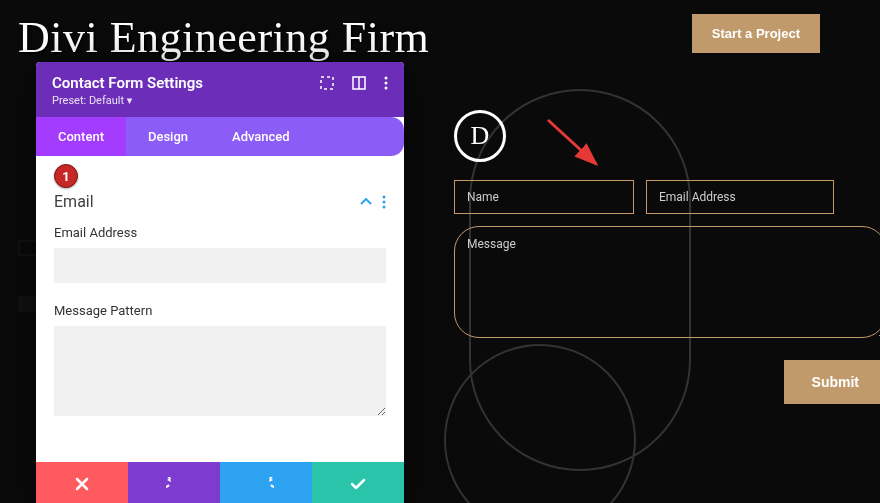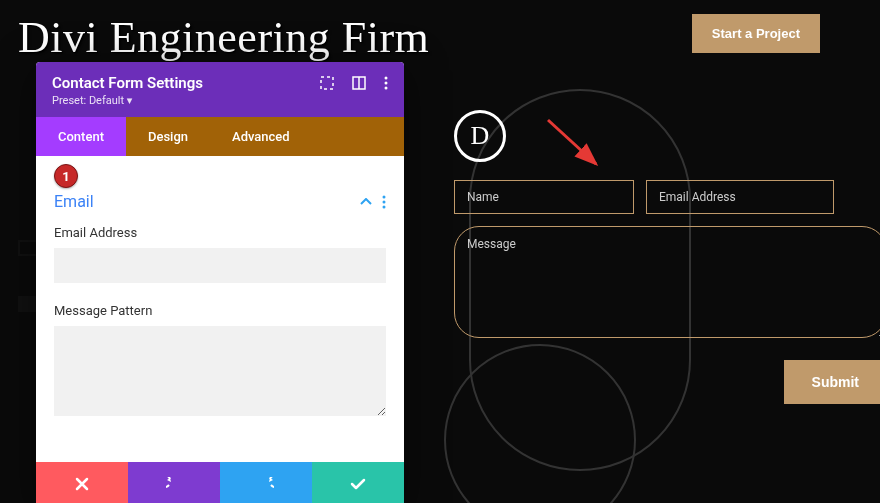--- a/index.html
+++ b/index.html
@@ -59,39 +59,39 @@
 .panel-header {
   background: #6c2eb9; color: #fff;
   padding: 12px 16px 10px;
 }
 .panel-header-top { display: flex; align-items: center; justify-content: space-between; }
 .panel-title { font-size: 15px; font-weight: 600; }
 .panel-icons { display: flex; gap: 18px; align-items: center; }
 .panel-icons span { cursor: pointer; display: flex; }
 .panel-preset { font-size: 11px; opacity: 0.85; margin-top: 2px; }
 .panel-tabs {
-  background: #a16207; display: flex; color: #fff; font-size: 13px;
+  background: #8b5cf6; display: flex; color: #fff; font-size: 13px; border-radius: 13px;
 }
 .tab { padding: 12px 22px; cursor: pointer; font-weight: 500; }
 .tab.active { background: #a43cff; }
 .panel-body {
   flex: 1; background: #fff; padding: 16px 18px 10px; position: relative; overflow: hidden;
 }
 .badge {
   position: absolute; top: 8px; left: 18px;
   width: 24px; height: 24px; background: #c62828; color: #fff;
   border-radius: 50%; display: flex; align-items: center; justify-content: center;
   font-size: 13px; font-weight: 700; border: 1px solid #7a1515;
   box-shadow: 0 1px 2px rgba(0,0,0,0.3);
 }
 .section-header {
   display: flex; align-items: center; justify-content: space-between;
   margin-top: 20px; margin-bottom: 14px;
 }
-.section-title { color: #3b82f6; font-size: 16px; font-weight: 400; }
+.section-title { color: #404040; font-size: 16px; font-weight: 400; }
 .section-actions { display: flex; gap: 10px; align-items: center; color: #2ea3f2; }
 .section-actions span { cursor: pointer; display: flex; }
 .field-label { font-size: 13px; color: #333; margin-bottom: 8px; margin-top: 6px; }
 .field-input {
   width: 100%; background: #f1f1f1; border: none;
   padding: 10px; font-size: 13px; margin-bottom: 14px;
   font-family: inherit;
 }
 .field-textarea { height: 90px; resize: both; }
 .panel-footer {

